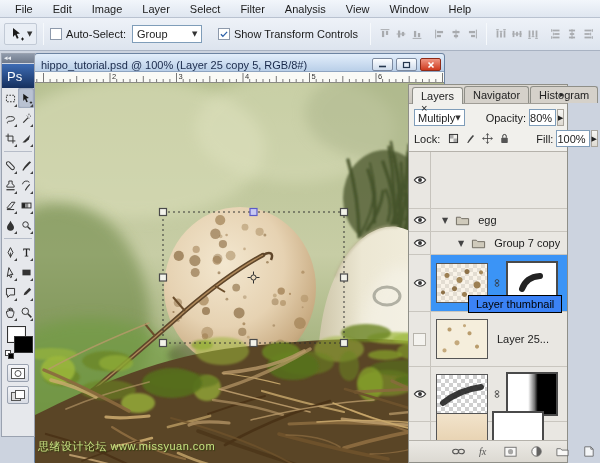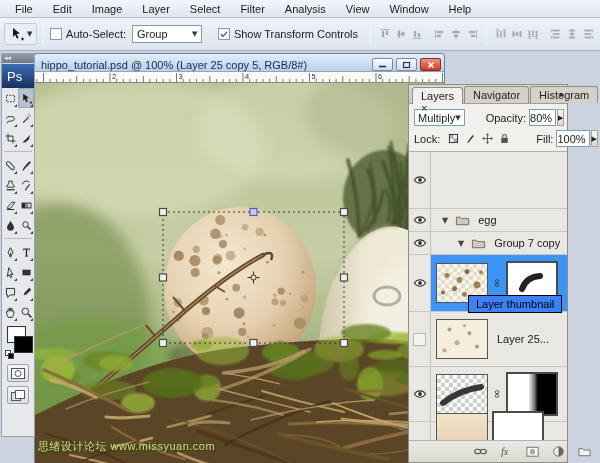--- a/index.html
+++ b/index.html
@@ -141,21 +141,21 @@
       radial-gradient(circle at 80% 70%, #b99c6c 0 1.5px, transparent 2.5px),
       radial-gradient(circle at 15% 80%, #c4a97c 0 1.5px, transparent 2.5px),
       radial-gradient(circle at 55% 15%, #c4a97c 0 1px, transparent 2px); }
   .layer-name { color:#1b1b1b; white-space:nowrap; overflow:hidden; }
   .group-tri { font-family:"DejaVu Sans", sans-serif; font-size:8px; color:#444; margin:0 3px; }
   .half-mask { position:absolute; inset:0; background:linear-gradient(90deg,#fff 0 42%,#777 55%,#000 62%); }
   .beige-art { position:absolute; inset:0; background:linear-gradient(#f2e3cb,#e4cda9); }
 
   .panel-footer { height:22px; border-top:1px solid #b5b2ab;
     background:linear-gradient(#ebe9e4,#dcd9d2); display:flex; align-items:center;
-    gap:11px; padding-left:64px; }
+    gap:11px; padding-left:42px; }
   .foot-icon { display:flex; align-items:center; justify-content:center; opacity:.8; }
 
   .tooltip { position:absolute; left:468px; top:295px; z-index:10;
     background:#3b82f6; border:1px solid #000; padding:2px 7px; font-size:11px;
     color:#000; white-space:nowrap; }
 
   svg { display:block; }
 </style>
 </head>
 <body>

